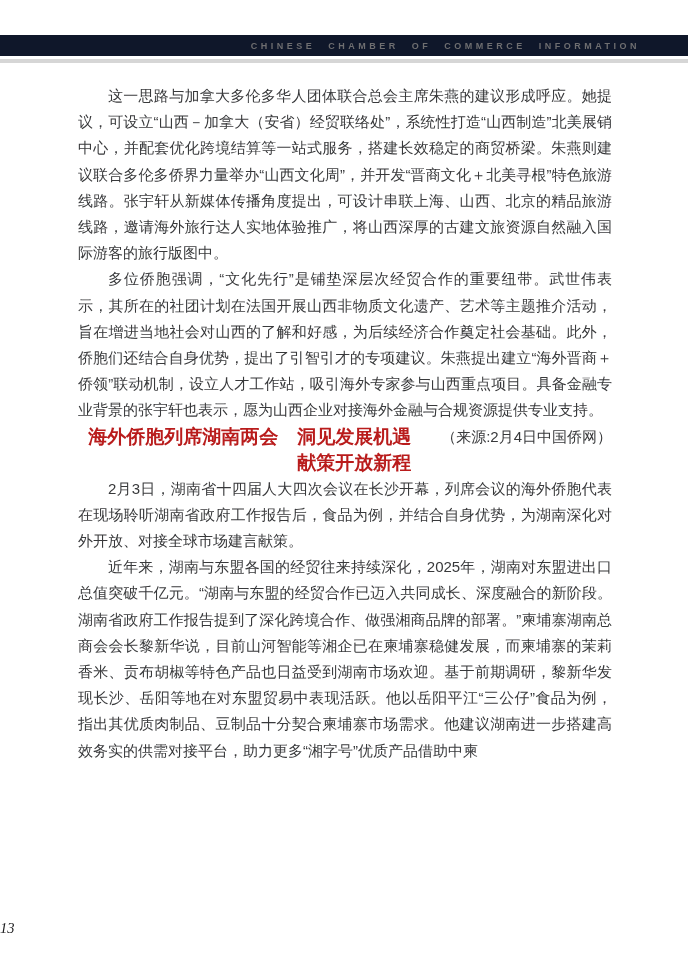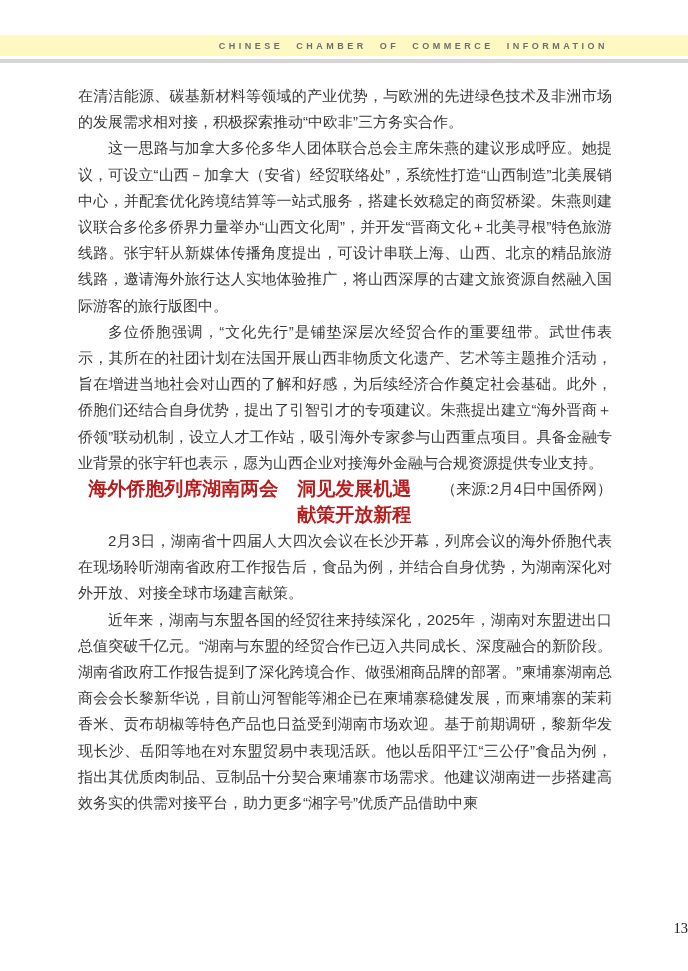--- a/index.html
+++ b/index.html
@@ -9,23 +9,23 @@
     position: relative;
     font-family: "Liberation Sans", "DejaVu Sans", sans-serif;
     overflow: hidden;
   }
   .page {
     position: absolute; inset: 0;
   }
   
   .masthead-band {
     position: absolute; top: 35px; left: 0; right: 0; height: 21px;
-    background: #fef9c3;
+    background: #0f172a;
     display: flex; align-items: center; justify-content: flex-end;
-    padding-right: 80px; box-sizing: border-box;
+    padding-right: 48px; box-sizing: border-box;
   }
   .masthead-text {
     font-size: 9px; font-weight: bold;
     letter-spacing: 3.5px; word-spacing: 7px;
     color: #6e6e70;
     white-space: nowrap;
   }
   .masthead-rule {
     position: absolute; top: 59px; left: 0; right: 0; height: 4px;
     background: #d6d6d6;
@@ -42,39 +42,38 @@
   .source-attrib { float: right; }
   .article-title {
     font-size: 19px; line-height: 26px; font-weight: bold;
     text-align: right; text-indent: 0;
     margin: 9px 0 21px 0;
     color: #b91c1c;
   }
   
   .page-number {
     position: absolute; top: 920px; left: 0; right: 0;
-    text-align: right;
+    text-align: left;
     font-family: "Liberation Serif", "DejaVu Serif", serif;
-    font-size: 14.5px; color: #1c1c1e;
+    font-size: 14.5px; color: #1c1c1e; font-style: italic;
   }
 </style>
 </head>
 <body>
 
 <div class="page">
 
   <div class="masthead-band">
     <span class="masthead-text">CHINESE CHAMBER OF COMMERCE INFORMATION</span>
   </div>
   <div class="masthead-rule"></div>
 
   <div class="content">
 
     <div>
-      <p>在清洁能源、碳基新材料等领域的产业优势，与欧洲的先进绿色技术及非洲市场的发展需求相对接，积极探索推动“中欧非”三方务实合作。</p>
       <p class="indent">这一思路与加拿大多伦多华人团体联合总会主席朱燕的建议形成呼应。她提议，可设立“山西－加拿大（安省）经贸联络处”，系统性打造“山西制造”北美展销中心，并配套优化跨境结算等一站式服务，搭建长效稳定的商贸桥梁。朱燕则建议联合多伦多侨界力量举办“山西文化周”，并开发“晋商文化＋北美寻根”特色旅游线路。张宇轩从新媒体传播角度提出，可设计串联上海、山西、北京的精品旅游线路，邀请海外旅行达人实地体验推广，将山西深厚的古建文旅资源自然融入国际游客的旅行版图中。</p>
       <p class="indent">
         <span>多位侨胞强调，“文化先行”是铺垫深层次经贸合作的重要纽带。武世伟表示，其所在的社团计划在法国开展山西非物质文化遗产、艺术等主题推介活动，旨在增进当地社会对山西的了解和好感，为后续经济合作奠定社会基础。此外，侨胞们还结合自身优势，提出了引智引才的专项建议。朱燕提出建立“海外晋商＋侨领”联动机制，设立人才工作站，吸引海外专家参与山西重点项目。具备金融专业背景的张宇轩也表示，愿为山西企业对接海外金融与合规资源提供专业支持。</span>
         <span class="source-attrib">（来源:2月4日中国侨网）</span>
       </p>
     </div>
 
     <div>
       <p class="article-title">海外侨胞列席湖南两会　洞见发展机遇献策开放新程</p>
       <p class="indent">2月3日，湖南省十四届人大四次会议在长沙开幕，列席会议的海外侨胞代表在现场聆听湖南省政府工作报告后，食品为例，并结合自身优势，为湖南深化对外开放、对接全球市场建言献策。</p>

